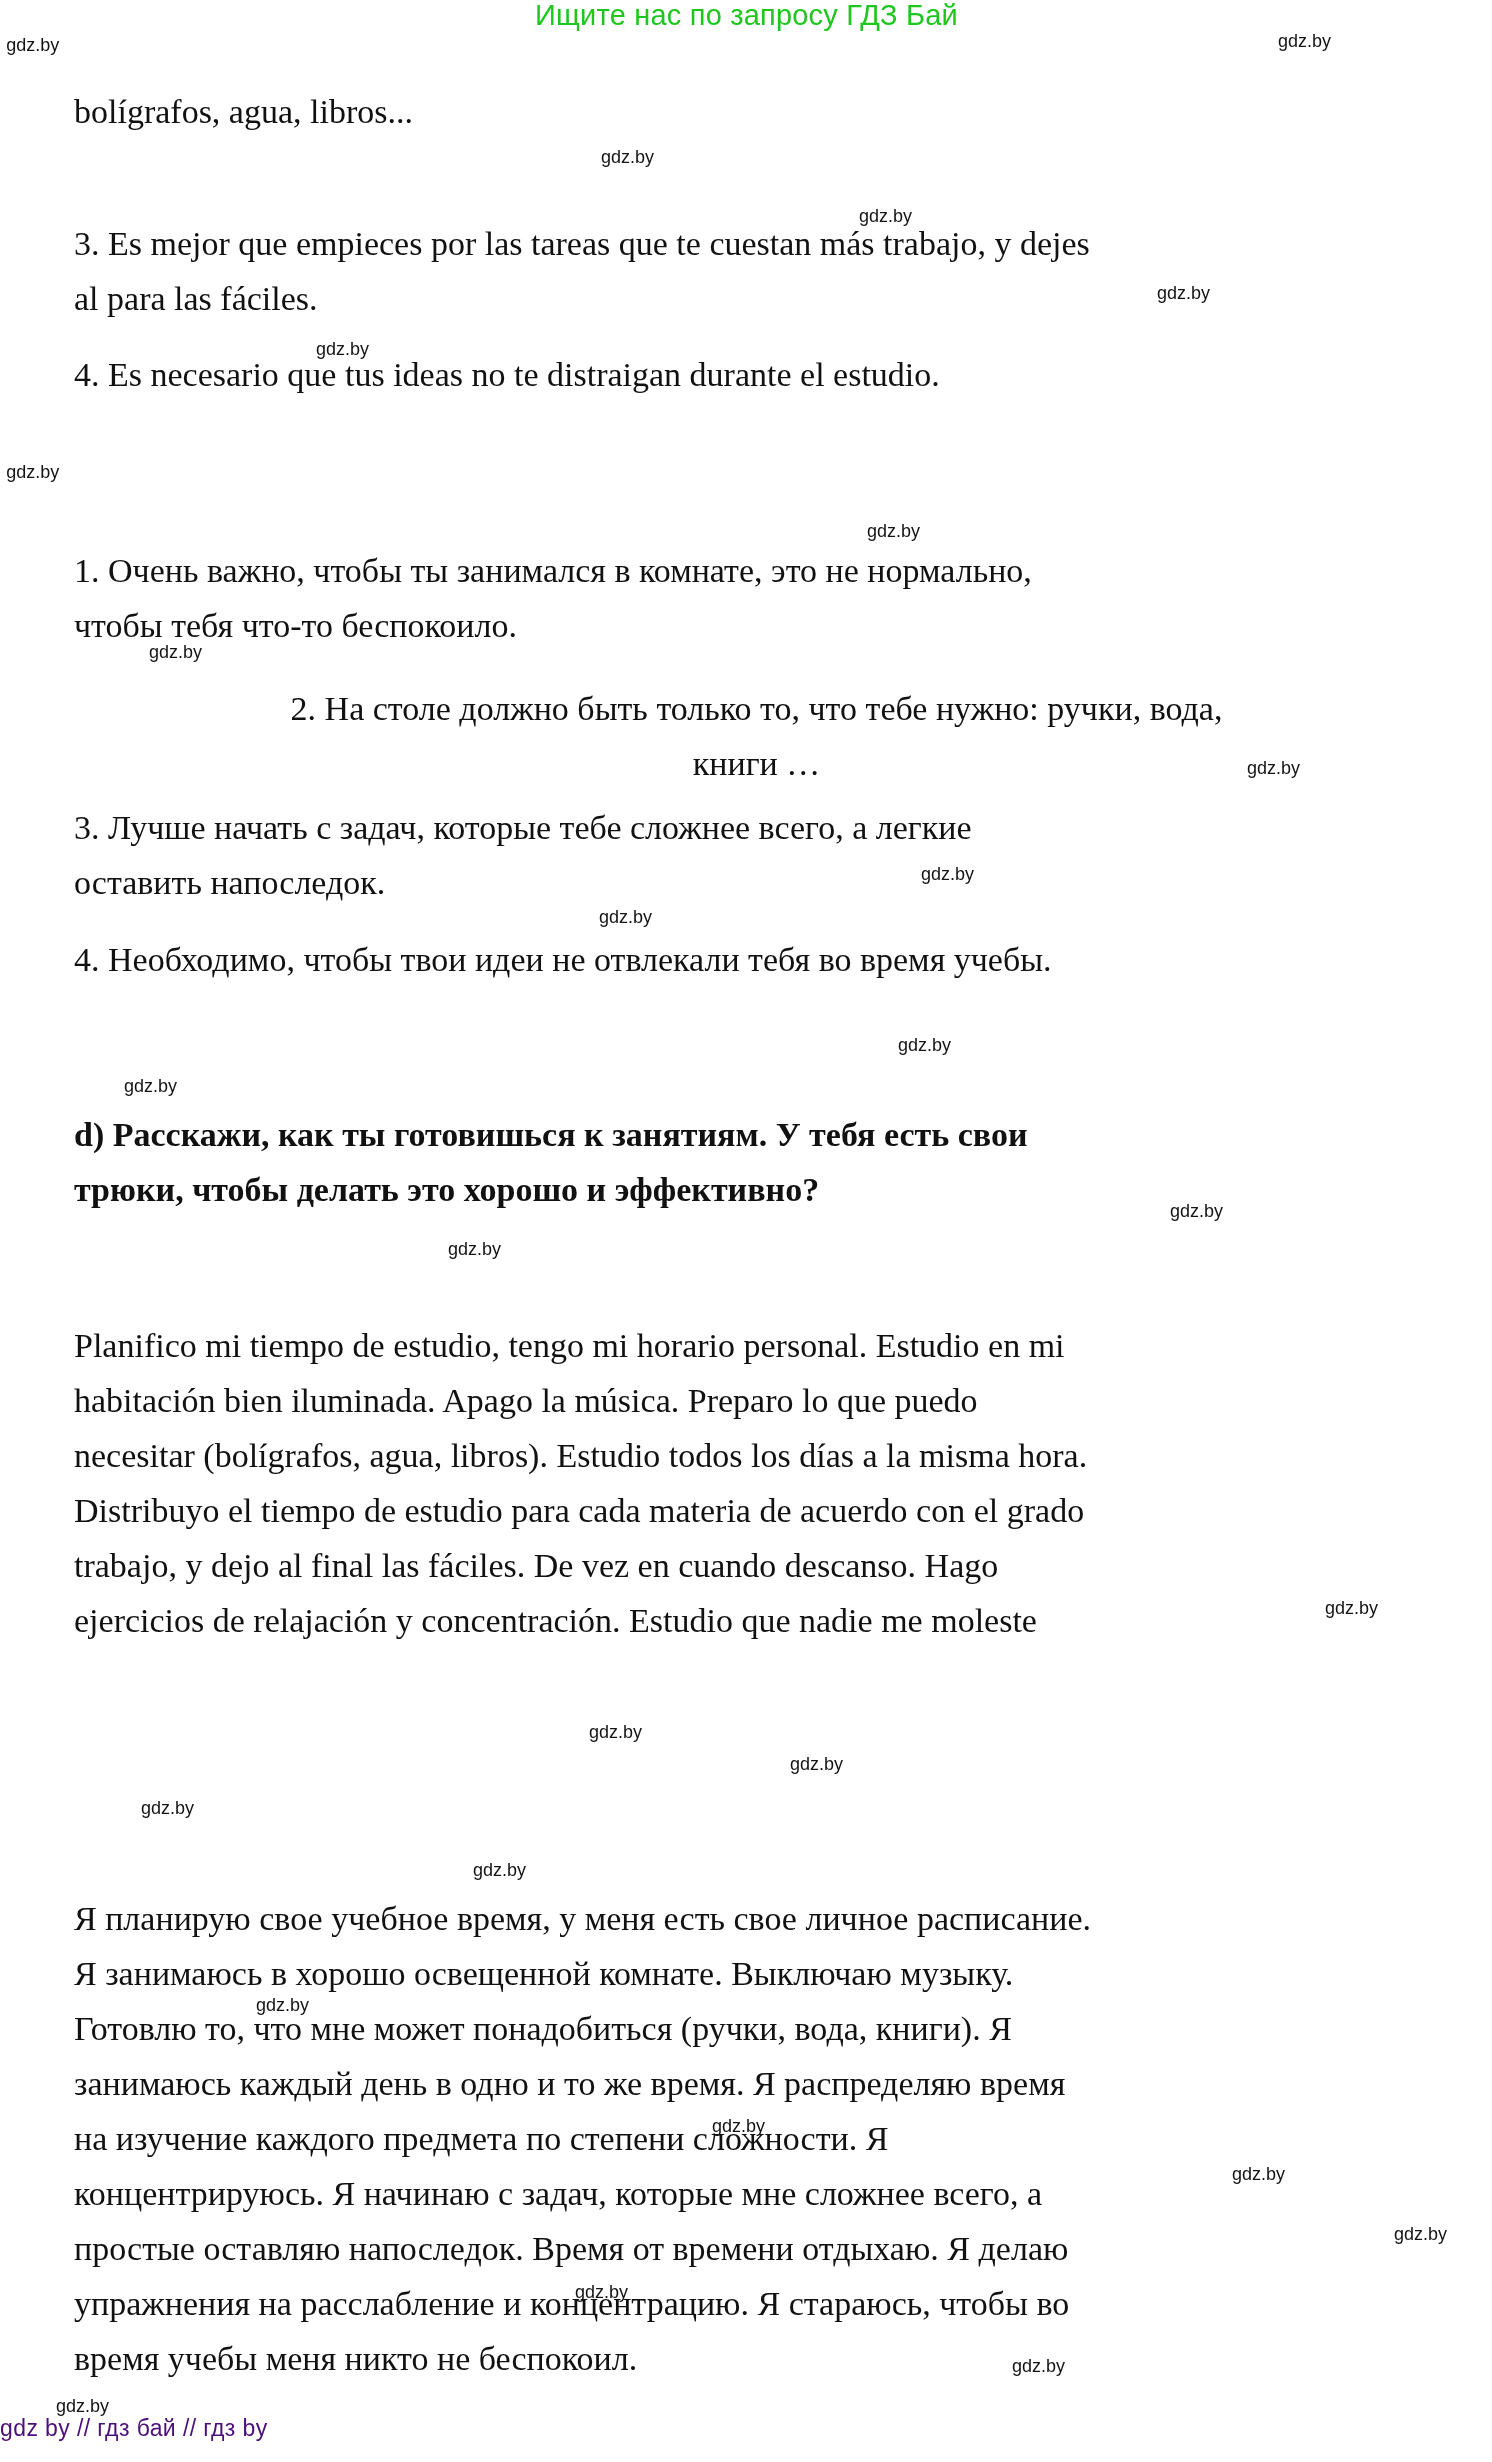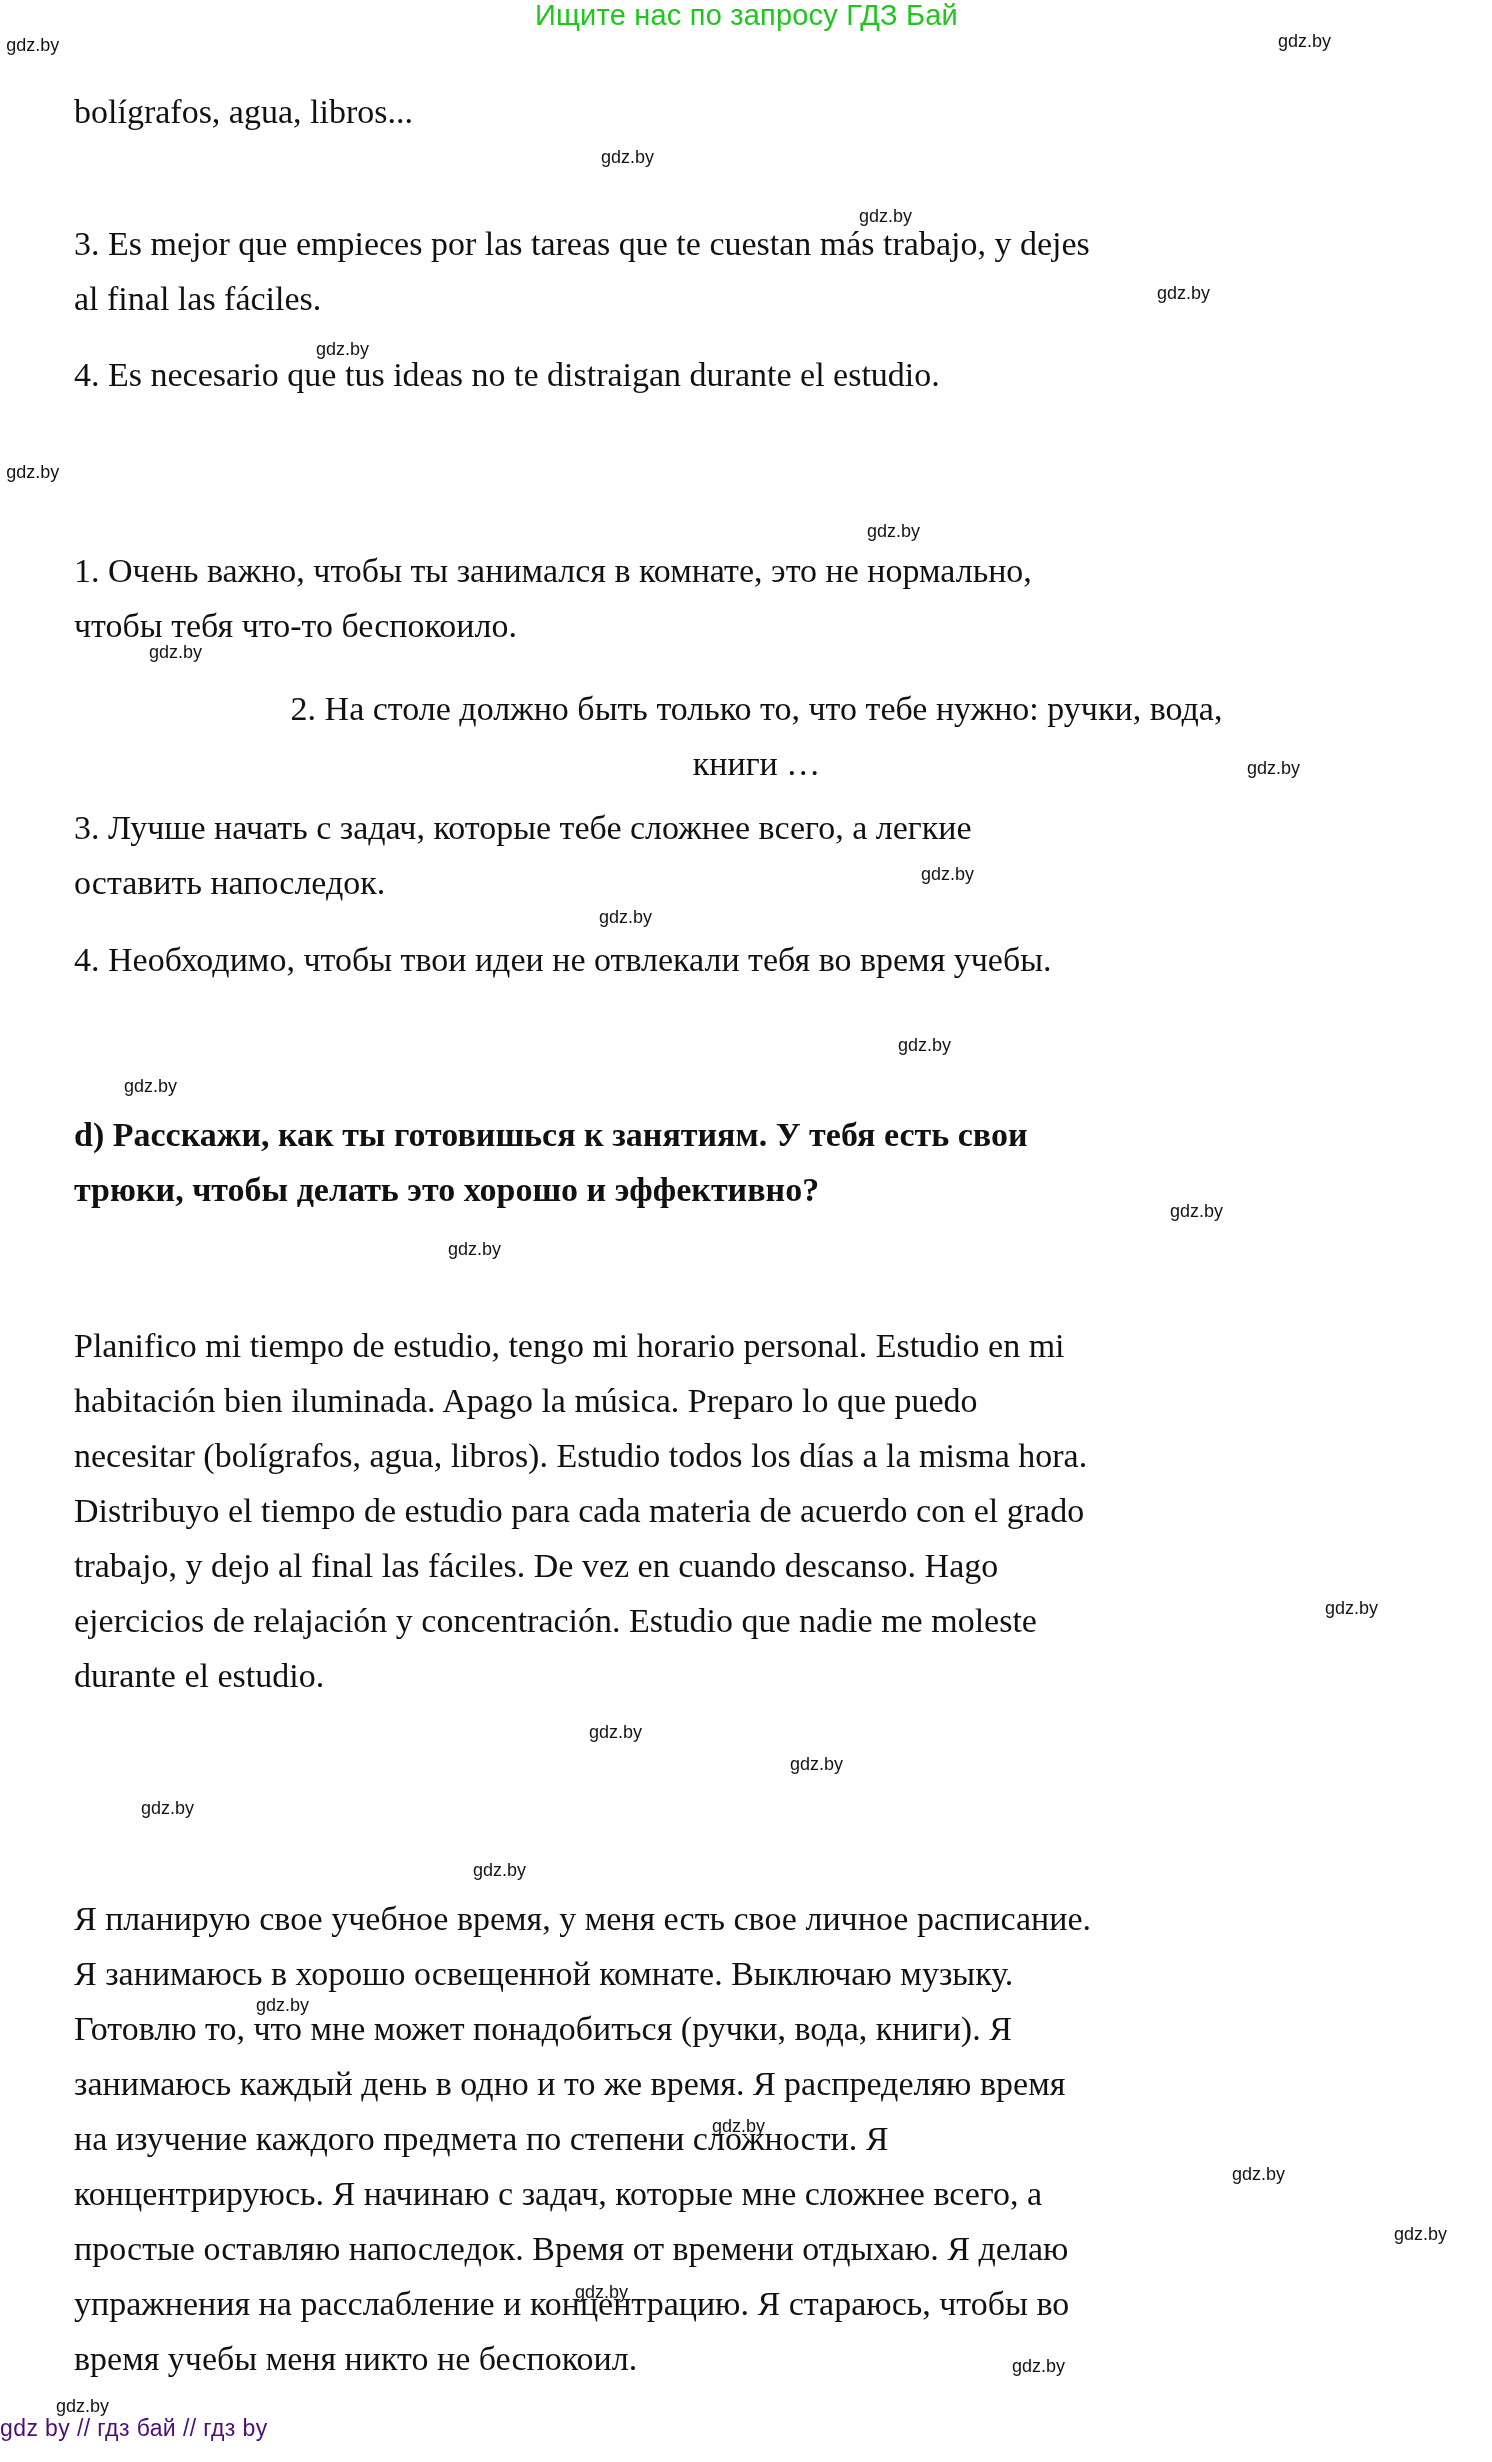--- a/index.html
+++ b/index.html
@@ -121,21 +121,21 @@
   <div class="wm" style="left:575px; top:2282px;">gdz.by</div>
   <div class="wm" style="left:1012px;top:2356px;">gdz.by</div>
   <div class="wm" style="left:56px;  top:2396px;">gdz.by</div>
 
   <div class="block" style="top:84px;">
     <div class="line">bolígrafos, agua, libros...</div>
   </div>
 
   <div class="block" style="top:216px;">
     <div class="line">3. Es mejor que empieces por las tareas que te cuestan más trabajo, y dejes</div>
-    <div class="line">al final las fáciles.</div>
+    <div class="line">al para las fáciles.</div>
   </div>
 
   <div class="block" style="top:347px;">
     <div class="line">4. Es necesario que tus ideas no te distraigan durante el estudio.</div>
   </div>
 
   <div class="block" style="top:543px;">
     <div class="line">1. Очень важно, чтобы ты занимался в комнате, это не нормально,</div>
     <div class="line">чтобы тебя что-то беспокоило.</div>
   </div>
@@ -159,21 +159,20 @@
     <div class="line bold">трюки, чтобы делать это хорошо и эффективно?</div>
   </div>
 
   <div class="block para" style="top:1318px;">
     <div class="pline">Planifico mi tiempo de estudio, tengo mi horario personal. Estudio en mi</div>
     <div class="pline">habitación bien iluminada. Apago la música. Preparo lo que puedo</div>
     <div class="pline">necesitar (bolígrafos, agua, libros). Estudio todos los días a la misma hora.</div>
     <div class="pline">Distribuyo el tiempo de estudio para cada materia de acuerdo con el grado</div>
     <div class="pline">trabajo, y dejo al final las fáciles. De vez en cuando descanso. Hago</div>
     <div class="pline">ejercicios de relajación y concentración. Estudio que nadie me moleste</div>
-    <div class="pline">durante el estudio.</div>
   </div>
 
   <div class="block para" style="top:1891px;">
     <div class="pline">Я планирую свое учебное время, у меня есть свое личное расписание.</div>
     <div class="pline">Я занимаюсь в хорошо освещенной комнате. Выключаю музыку.</div>
     <div class="pline">Готовлю то, что мне может понадобиться (ручки, вода, книги). Я</div>
     <div class="pline">занимаюсь каждый день в одно и то же время. Я распределяю время</div>
     <div class="pline">на изучение каждого предмета по степени сложности. Я</div>
     <div class="pline">концентрируюсь. Я начинаю с задач, которые мне сложнее всего, а</div>
     <div class="pline">простые оставляю напоследок. Время от времени отдыхаю. Я делаю</div>

